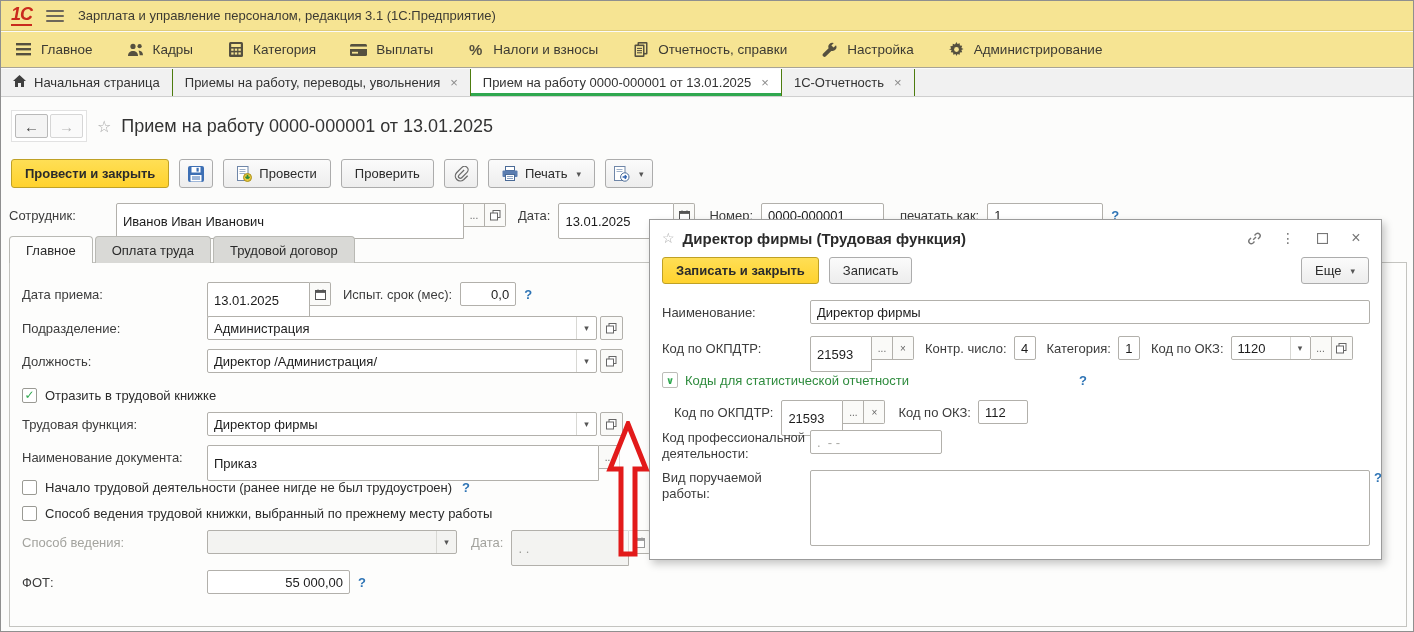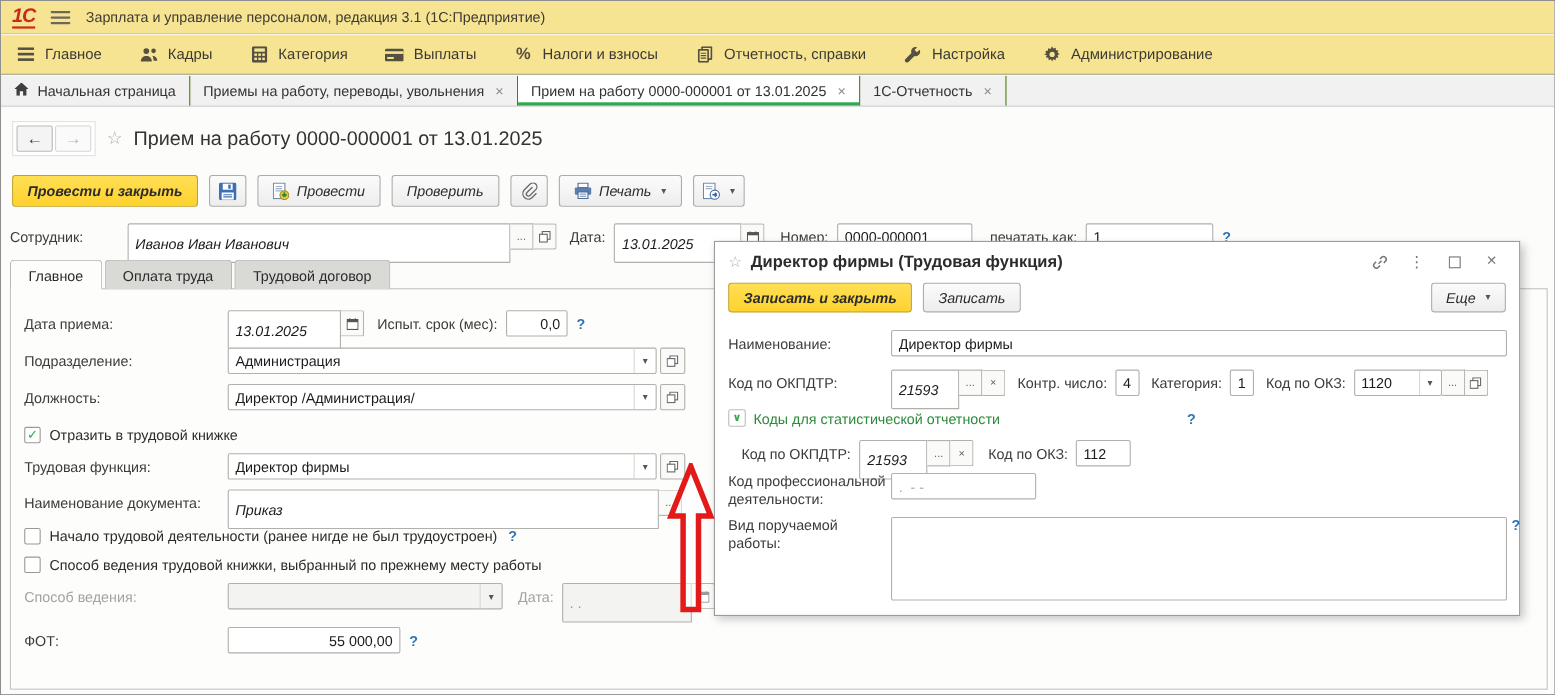--- a/index.html
+++ b/index.html
@@ -32,31 +32,31 @@
   .main { position:absolute; top:97px; left:0; right:0; bottom:0; background:#fcfcfb; }
 
   .navrow { position:absolute; top:12px; left:10px; display:flex; align-items:center; gap:10px; }
   .navbtns { display:flex; background:#fff; border:1px solid #e2e2e2; padding:3px; gap:2px; }
   .navbtn { width:33px; height:24px; border:1px solid #b9b9b9; background:#f4f4f4; display:flex; align-items:center; justify-content:center; font-size:15px; color:#444; border-radius:2px; cursor:pointer; }
   .navbtn.disabled { color:#b5b5b5; background:#fafafa; border-color:#d6d6d6; }
   .star { color:#a9a9a9; font-size:16px; }
   .pagetitle { font-size:18px; color:#333; }
 
   .toolbar { position:absolute; top:61px; left:10px; display:flex; align-items:center; gap:10px; }
-  .btn { height:29px; display:inline-flex; align-items:center; gap:7px; padding:0 13px; background:linear-gradient(#fbfbfb,#ededed); border:1px solid #acacac; border-radius:3px; font-size:13px; color:#2b2b2b; cursor:pointer; white-space:nowrap;font-style:italic; }
+  .btn { height:29px; display:inline-flex; align-items:center; gap:7px; padding:0 13px; background:linear-gradient(#fbfbfb,#ededed); border:1px solid #acacac; border-radius:3px; font-size:13px; color:#2b2b2b; cursor:pointer; white-space:nowrap; }
   .btn-yellow { background:linear-gradient(#ffdf55,#ffd22e); border-color:#bfa126; font-weight:bold; }
   .btn-icon { padding:0 8px; }
   .dd { font-size:9px; color:#555; margin-left:2px; }
 
   
   .headerrow { position:absolute; top:104px; left:8px; display:flex; align-items:center; height:26px; }
   .flabel { color:#3c3c3c; }
   .input { height:24px; border:1px solid #b2b0ab; border-radius:2px; background:#fff; padding:0 6px; font:inherit; color:#1c1c1c; outline:none; }
   .igroup { display:inline-flex; align-items:stretch; height:24px; }
-  .igroup .input { border-radius:2px 0 0 2px; height:36px;font-style:italic; }
+  .igroup .input { border-radius:2px 0 0 2px; height:36px; }
   .igbtn { width:21px; border:1px solid #b2b0ab; border-left:none; background:#fafaf8; display:flex; align-items:center; justify-content:center; color:#666; font-size:10px; cursor:pointer; }
   .igbtn:last-child { border-radius:0 2px 2px 0; }
   .sidebtn { width:23px; height:24px; margin-left:3px; border:1px solid #b2b0ab; border-radius:2px; background:#fafaf8; display:flex; align-items:center; justify-content:center; cursor:pointer; }
   .combo { display:inline-flex; align-items:center; height:24px; border:1px solid #b2b0ab; border-radius:2px; background:#fff; }
   .combo .cval { flex:1; padding:0 6px; color:#1c1c1c; white-space:nowrap; overflow:hidden; }
   .carrow { width:20px; align-self:stretch; display:flex; align-items:center; justify-content:center; color:#555; font-size:9px; border-left:1px solid #d8d8d4; cursor:pointer; }
   .help { color:#2e74b5; font-weight:bold; margin-left:8px; cursor:pointer; }
 
   
   .formtabs { position:absolute; top:138px; left:8px; display:flex; z-index:2; }
@@ -424,21 +424,21 @@
                 <rect x="0.5" y="1.5" width="10" height="2.4" fill="#999"></rect>
                 <line x1="3" y1="0.4" x2="3" y2="2.4" stroke="#999"></line>
                 <line x1="8" y1="0.4" x2="8" y2="2.4" stroke="#999"></line>
               </svg>
             </span>
         </span>
       </div>
 
       <div class="frow" style="top:306px">
         <span class="lab">ФОТ:</span>
-        <input class="input ralign" style="width: 157px;" value="55 000,00">
+        <input class="input ralign" style="width: 143px;" value="55 000,00">
         <span class="help">?</span>
       </div>
 
     </div>
   </div>
 
   <svg class="redarrow" viewBox="0 0 46 138">
     <path d="M23 3 L41 48 L30 48 L30 133 L16 133 L16 48 L5 48 Z" fill="#ffffff" fill-opacity="0.55" stroke="#e21a1a" stroke-width="5" stroke-linejoin="miter"></path>
   </svg>
 

